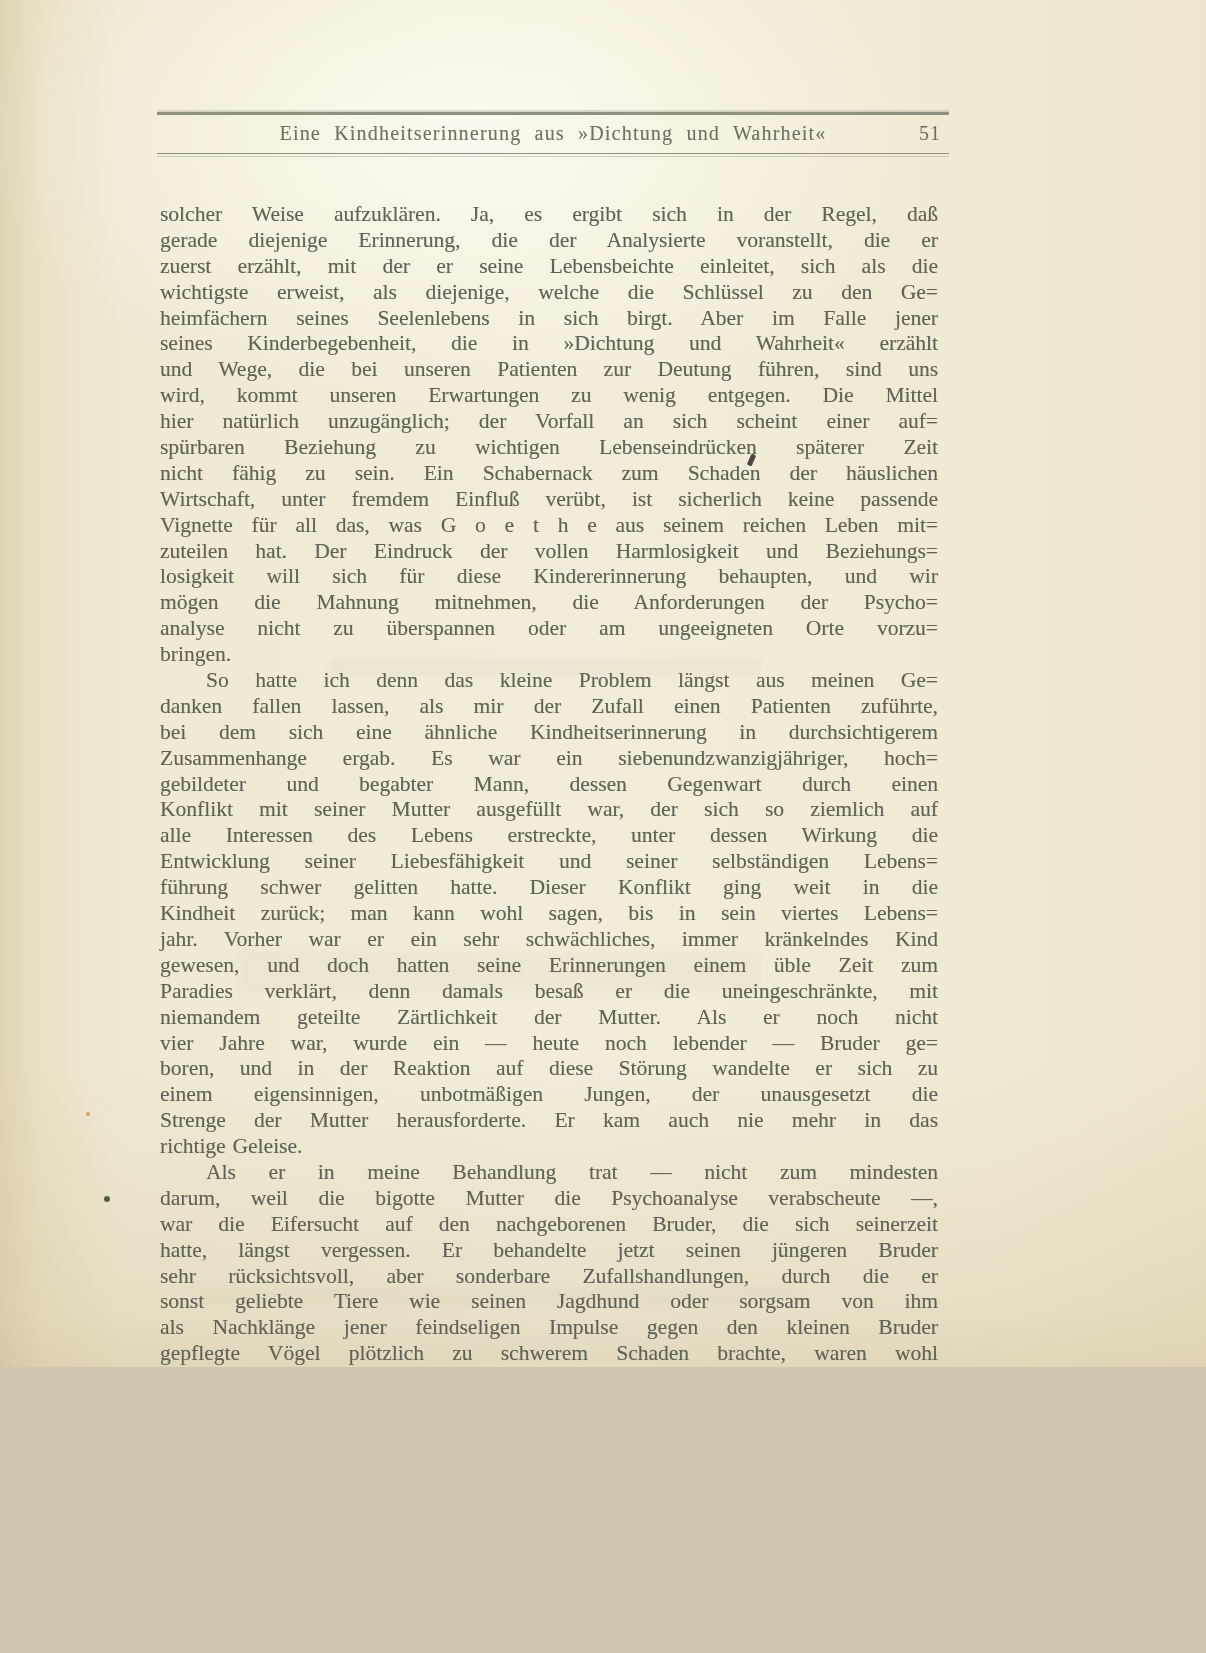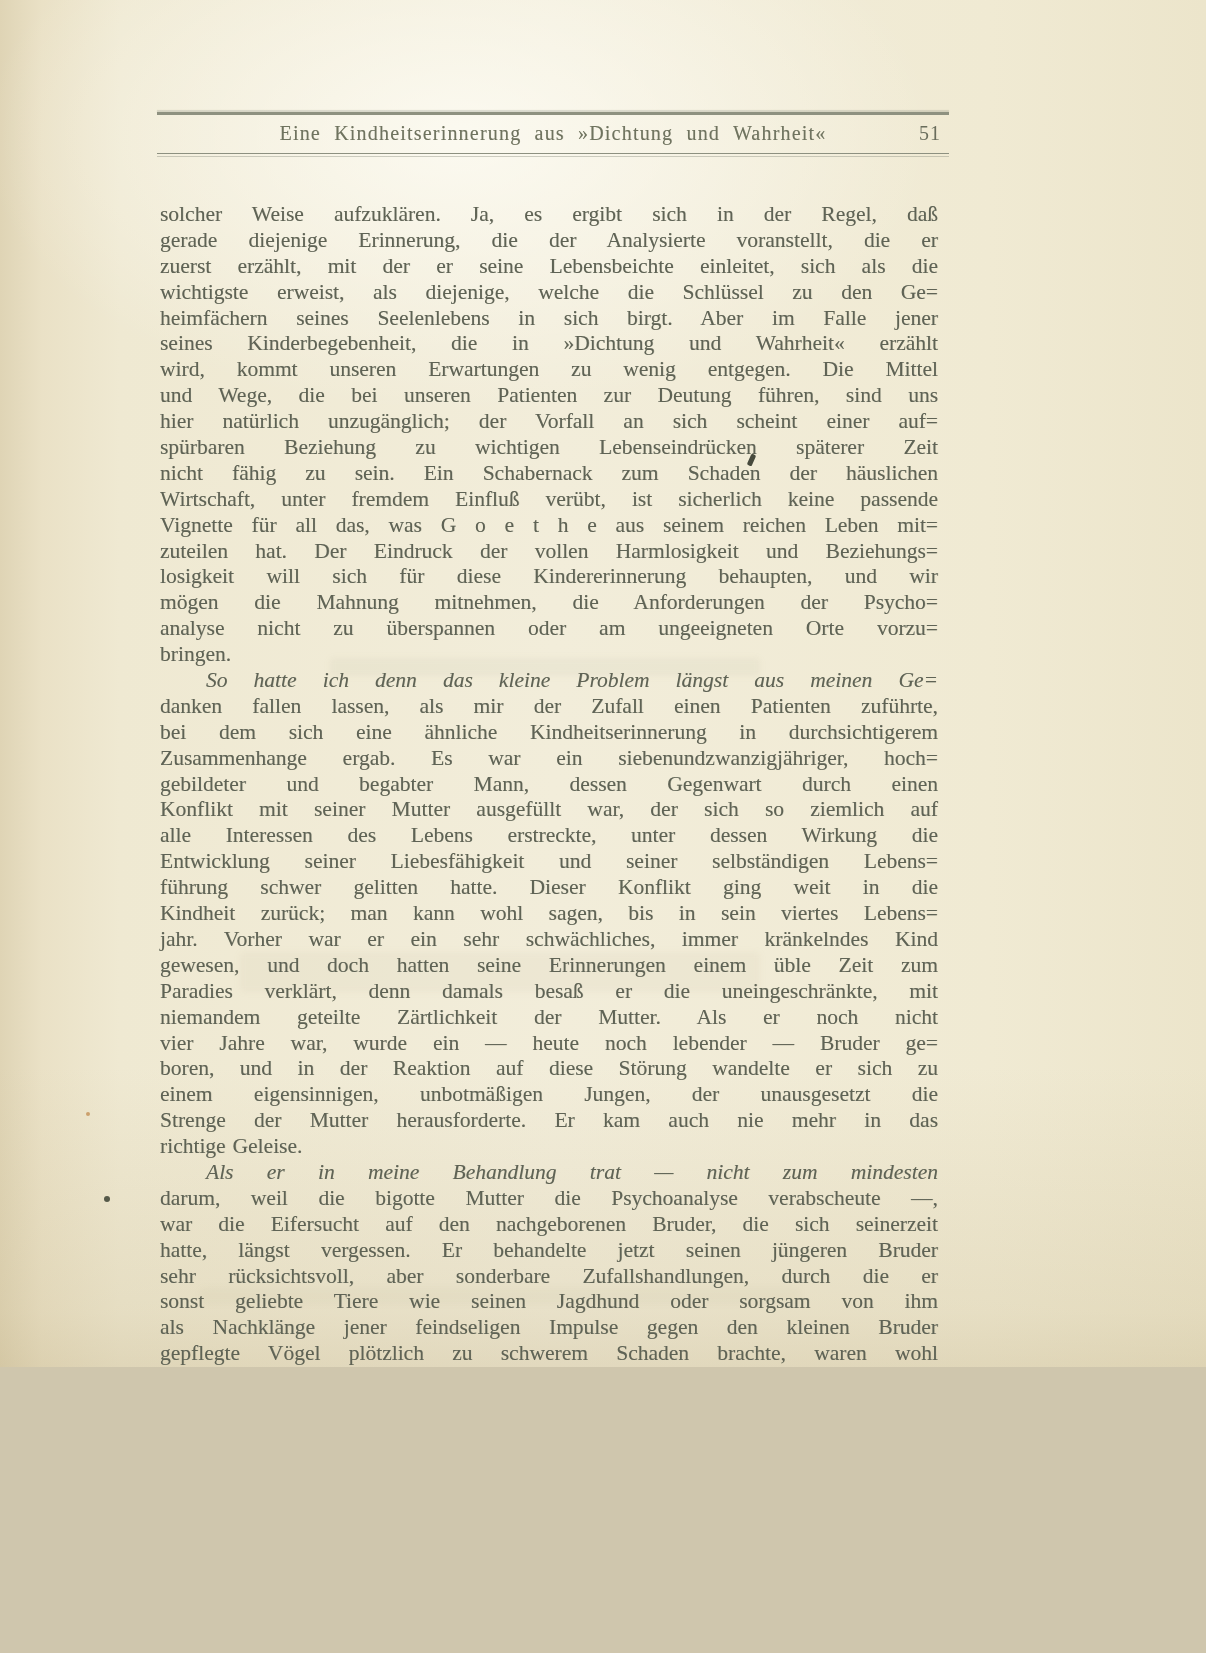--- a/index.html
+++ b/index.html
@@ -27,21 +27,21 @@
 
   .text-block{position:absolute;left:160px;top:194px;width:778px;margin-top:8px;}
   .line{
     height:25.9px;overflow:visible;
     font-size:21.5px;line-height:25.9px;color:#5f6355;
     text-align:justify;text-align-last:justify;
     word-spacing:1.5px;
     text-shadow:.35px .35px 0 rgba(95,99,85,.35);
   }
   .line.last{text-align-last:left;}
-  .line.indent{padding-left:46px;font-style:italic;}
+  .line.indent{padding-left:46px;}
 
   .signature-mark{position:absolute;left:874px;top:1458px;font-size:18px;font-weight:bold;color:#585c4d;letter-spacing:1px;}
 
   .speck-ink{position:absolute;left:749px;top:454px;width:5px;height:12px;background:#474a3d;transform:rotate(24deg);border-radius:1.5px;}
   .speck-dot{position:absolute;left:104px;top:1196px;width:6px;height:6px;background:#555949;border-radius:50%;}
   .speck-rust{position:absolute;left:86px;top:1112px;width:4px;height:4px;background:#c08a4d;border-radius:50%;opacity:.75;}
 
   .ghost{position:absolute;background:rgba(128,138,96,.06);filter:blur(3px);border-radius:4px;}
   .ghost-1{left:330px;top:658px;width:430px;height:18px;}
   .ghost-2{left:240px;top:952px;width:520px;height:40px;background:rgba(150,140,90,.05);}
@@ -67,22 +67,22 @@
   <div class="ghost ghost-3"></div>
   <div class="ghost ghost-4"></div>
 
   <div class="text-block">
       <div class="line">solcher Weise aufzuklären. Ja, es ergibt sich in der Regel, daß</div>
       <div class="line">gerade diejenige Erinnerung, die der Analysierte voranstellt, die er</div>
       <div class="line">zuerst erzählt, mit der er seine Lebensbeichte einleitet, sich als die</div>
       <div class="line">wichtigste erweist, als diejenige, welche die Schlüssel zu den Ge=</div>
       <div class="line">heimfächern seines Seelenlebens in sich birgt. Aber im Falle jener</div>
       <div class="line">seines Kinderbegebenheit, die in »Dichtung und Wahrheit« erzählt</div>
+      <div class="line">und Wege, die bei unseren Patienten zur Deutung führen, sind uns</div>
       <div class="line">wird, kommt unseren Erwartungen zu wenig entgegen. Die Mittel</div>
-      <div class="line">und Wege, die bei unseren Patienten zur Deutung führen, sind uns</div>
       <div class="line">hier natürlich unzugänglich; der Vorfall an sich scheint einer auf=</div>
       <div class="line">spürbaren Beziehung zu wichtigen Lebenseindrücken späterer Zeit</div>
       <div class="line">nicht fähig zu sein. Ein Schabernack zum Schaden der häuslichen</div>
       <div class="line">Wirtschaft, unter fremdem Einfluß verübt, ist sicherlich keine passende</div>
       <div class="line">Vignette für all das, was G o e t h e aus seinem reichen Leben mit=</div>
       <div class="line">zuteilen hat. Der Eindruck der vollen Harmlosigkeit und Beziehungs=</div>
       <div class="line">losigkeit will sich für diese Kindererinnerung behaupten, und wir</div>
       <div class="line">mögen die Mahnung mitnehmen, die Anforderungen der Psycho=</div>
       <div class="line">analyse nicht zu überspannen oder am ungeeigneten Orte vorzu=</div>
       <div class="line last">bringen.</div>

